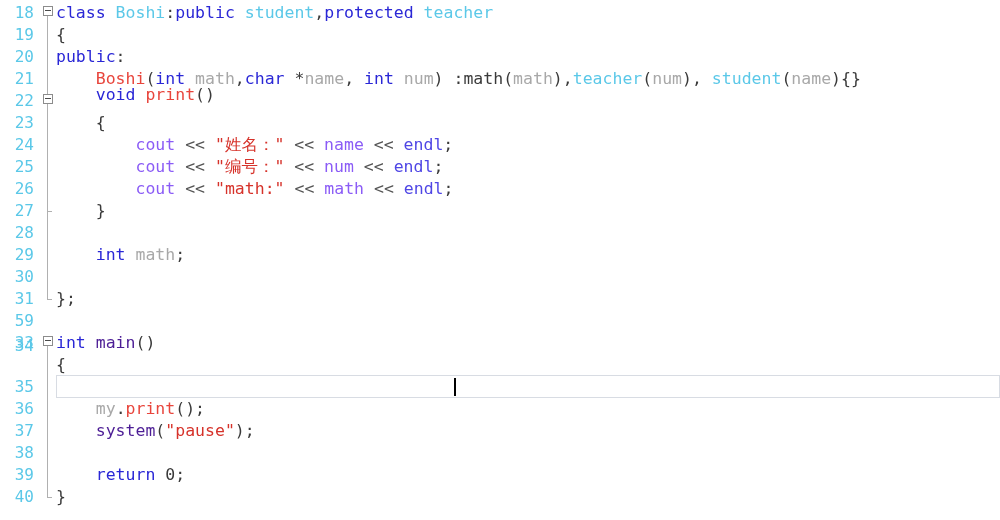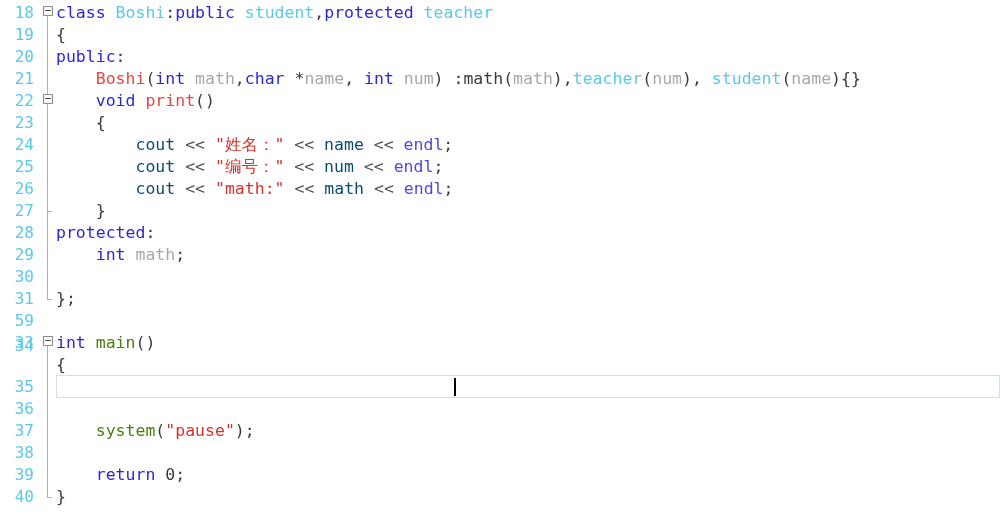--- a/index.html
+++ b/index.html
@@ -122,27 +122,27 @@
     position: absolute;
     width: 1.5px;
     height: 18px;
     background: #000000;
   }
 
   
   .kw       { color: #2a27d6; }   
   .type     { color: #5bc8e8; }   
   .fn       { color: #e8453c; }   
-  .magenta  { color: #4d7c0f; }   
+  .magenta  { color: #4c1d95; }   
   .str      { color: #d6322a; }   
   .ident    { color: #a8a8a8; }   
   .punc     { color: #3a3a3a; }   
   .op       { color: #555555; }   
   .blueid   { color: #4f46e5; }   
-  .plain    { color: #0c4a6e; }
+  .plain    { color: #8b5cf6; }
 </style>
 </head>
 <body>
 
 <div id="editor">
 
   <div class="gutter">
     <div id="lnums">
         <div class="lnum" style="top: 2px;">18</div>
         <div class="lnum" style="top: 24px;">19</div>
@@ -177,34 +177,34 @@
       <div class="foldbox" style="top: 6px;"></div>
       <div class="foldbox" style="top: 94px;"></div>
       <div class="foldbox" style="top: 336px;"></div>
     </div>
 
   <div class="code" id="codesurface">
       <div class="line" style="top: 2px;"><span class="txt kw">class</span><span class="txt plain"> </span><span class="txt type">Boshi</span><span class="txt punc">:</span><span class="txt kw">public</span><span class="txt plain"> </span><span class="txt type">student</span><span class="txt punc">,</span><span class="txt kw">protected</span><span class="txt plain"> </span><span class="txt type">teacher</span></div>
       <div class="line" style="top: 24px;"><span class="txt punc">{</span></div>
       <div class="line" style="top: 46px;"><span class="txt kw">public</span><span class="txt punc">:</span></div>
       <div class="line" style="top: 68px;"><span class="txt plain">    </span><span class="txt fn">Boshi</span><span class="txt punc">(</span><span class="txt kw">int</span><span class="txt plain"> </span><span class="txt ident">math</span><span class="txt punc">,</span><span class="txt kw">char</span><span class="txt plain"> </span><span class="txt punc">*</span><span class="txt ident">name</span><span class="txt punc">,</span><span class="txt plain"> </span><span class="txt kw">int</span><span class="txt plain"> </span><span class="txt ident">num</span><span class="txt punc">)</span><span class="txt punc"> :</span><span class="txt punc">math</span><span class="txt punc">(</span><span class="txt ident">math</span><span class="txt punc">)</span><span class="txt punc">,</span><span class="txt type">teacher</span><span class="txt punc">(</span><span class="txt ident">num</span><span class="txt punc">)</span><span class="txt punc">, </span><span class="txt type">student</span><span class="txt punc">(</span><span class="txt ident">name</span><span class="txt punc">){}</span></div>
-      <div class="line" style="top: 90px;"><span class="txt plain">    </span><span class="txt kw">void</span><span class="txt plain"> </span><span class="txt fn">print</span><span class="txt punc">()</span></div>
+      <div class="line" style="top: 84px;"><span class="txt plain">    </span><span class="txt kw">void</span><span class="txt plain"> </span><span class="txt fn">print</span><span class="txt punc">()</span></div>
       <div class="line" style="top: 112px;"><span class="txt plain">    </span><span class="txt punc">{</span></div>
       <div class="line" style="top: 134px;"><span class="txt plain">        </span><span class="txt plain">cout</span><span class="txt plain"> </span><span class="txt op">&lt;&lt;</span><span class="txt plain"> </span><span class="txt str">"姓名："</span><span class="txt plain"> </span><span class="txt op">&lt;&lt;</span><span class="txt plain"> </span><span class="txt plain">name</span><span class="txt plain"> </span><span class="txt op">&lt;&lt;</span><span class="txt plain"> </span><span class="txt blueid">endl</span><span class="txt punc">;</span></div>
       <div class="line" style="top: 156px;"><span class="txt plain">        </span><span class="txt plain">cout</span><span class="txt plain"> </span><span class="txt op">&lt;&lt;</span><span class="txt plain"> </span><span class="txt str">"编号："</span><span class="txt plain"> </span><span class="txt op">&lt;&lt;</span><span class="txt plain"> </span><span class="txt plain">num</span><span class="txt plain"> </span><span class="txt op">&lt;&lt;</span><span class="txt plain"> </span><span class="txt blueid">endl</span><span class="txt punc">;</span></div>
       <div class="line" style="top: 178px;"><span class="txt plain">        </span><span class="txt plain">cout</span><span class="txt plain"> </span><span class="txt op">&lt;&lt;</span><span class="txt plain"> </span><span class="txt str">"math:"</span><span class="txt plain"> </span><span class="txt op">&lt;&lt;</span><span class="txt plain"> </span><span class="txt plain">math</span><span class="txt plain"> </span><span class="txt op">&lt;&lt;</span><span class="txt plain"> </span><span class="txt blueid">endl</span><span class="txt punc">;</span></div>
       <div class="line" style="top: 200px;"><span class="txt plain">    </span><span class="txt punc">}</span></div>
-      <div class="line" style="top: 222px;"><span class="txt kw">protected</span><span class="txt punc">:</span></div>
       <div class="line" style="top: 244px;"><span class="txt plain">    </span><span class="txt kw">int</span><span class="txt plain"> </span><span class="txt ident">math</span><span class="txt punc">;</span></div>
       <div class="line" style="top: 266px;"></div>
       <div class="line" style="top: 288px;"><span class="txt punc">};</span></div>
       <div class="line" style="top: 310px;"></div>
       <div class="line" style="top: 332px;"><span class="txt kw">int</span><span class="txt plain"> </span><span class="txt magenta">main</span><span class="txt punc">()</span></div>
       <div class="line" style="top: 354px;"><span class="txt punc">{</span></div>
       <div class="line" style="top: 376px;"><span class="txt plain">    </span><span class="txt type">Boshi</span><span class="txt plain">  </span><span class="txt ident">my</span><span class="txt punc">(</span><span class="txt punc">100</span><span class="txt punc">, </span><span class="txt str">"莫影"</span><span class="txt punc">, </span><span class="txt punc">7</span><span class="txt punc">);</span></div>
+      <div class="line" style="top: 398px;"><span class="txt plain">    </span><span class="txt ident">my</span><span class="txt punc">.</span><span class="txt fn">print</span><span class="txt punc">();</span></div>
       <div class="line" style="top: 420px;"><span class="txt plain">    </span><span class="txt magenta">system</span><span class="txt punc">(</span><span class="txt str">"pause"</span><span class="txt punc">);</span></div>
       <div class="line" style="top: 442px;"></div>
       <div class="line" style="top: 464px;"><span class="txt plain">    </span><span class="txt kw">return</span><span class="txt plain"> </span><span class="txt punc">0;</span></div>
       <div class="line" style="top: 486px;"><span class="txt punc">}</span></div>
     </div>
 
 <div class="curline-box" style="top: 375px;"></div>
     <div class="caret" style="left: 454px; top: 378px;"></div>
   </div>
 

